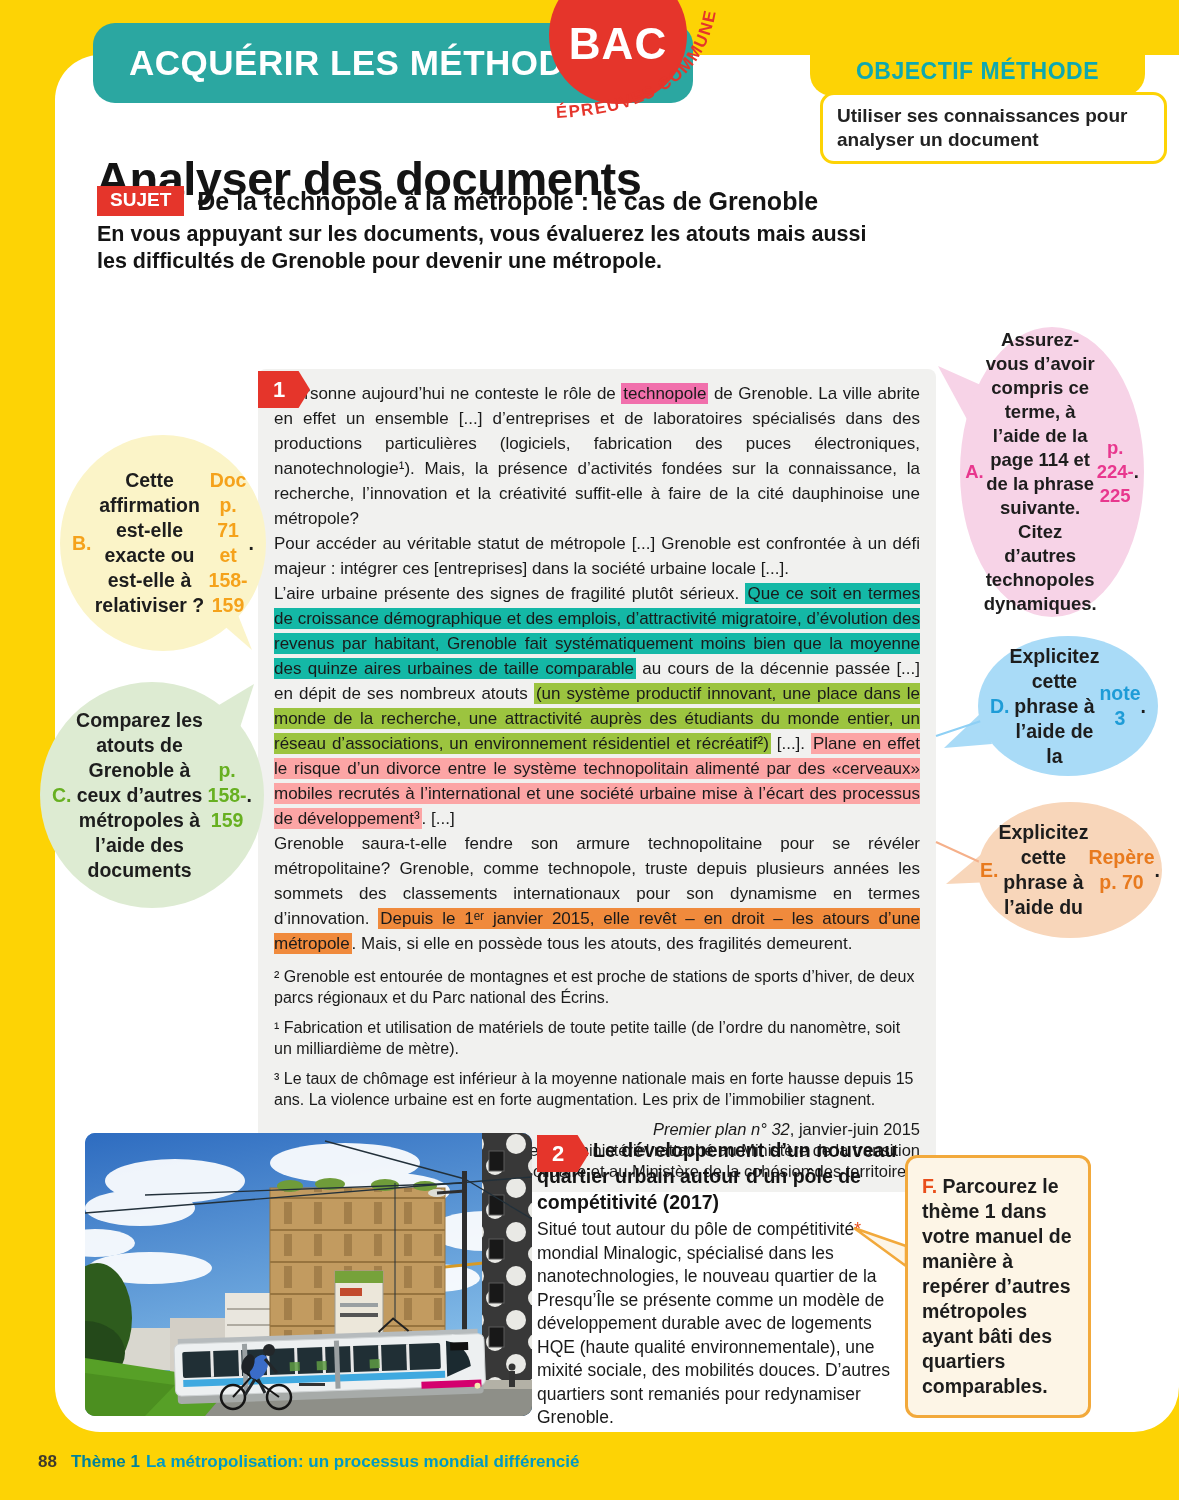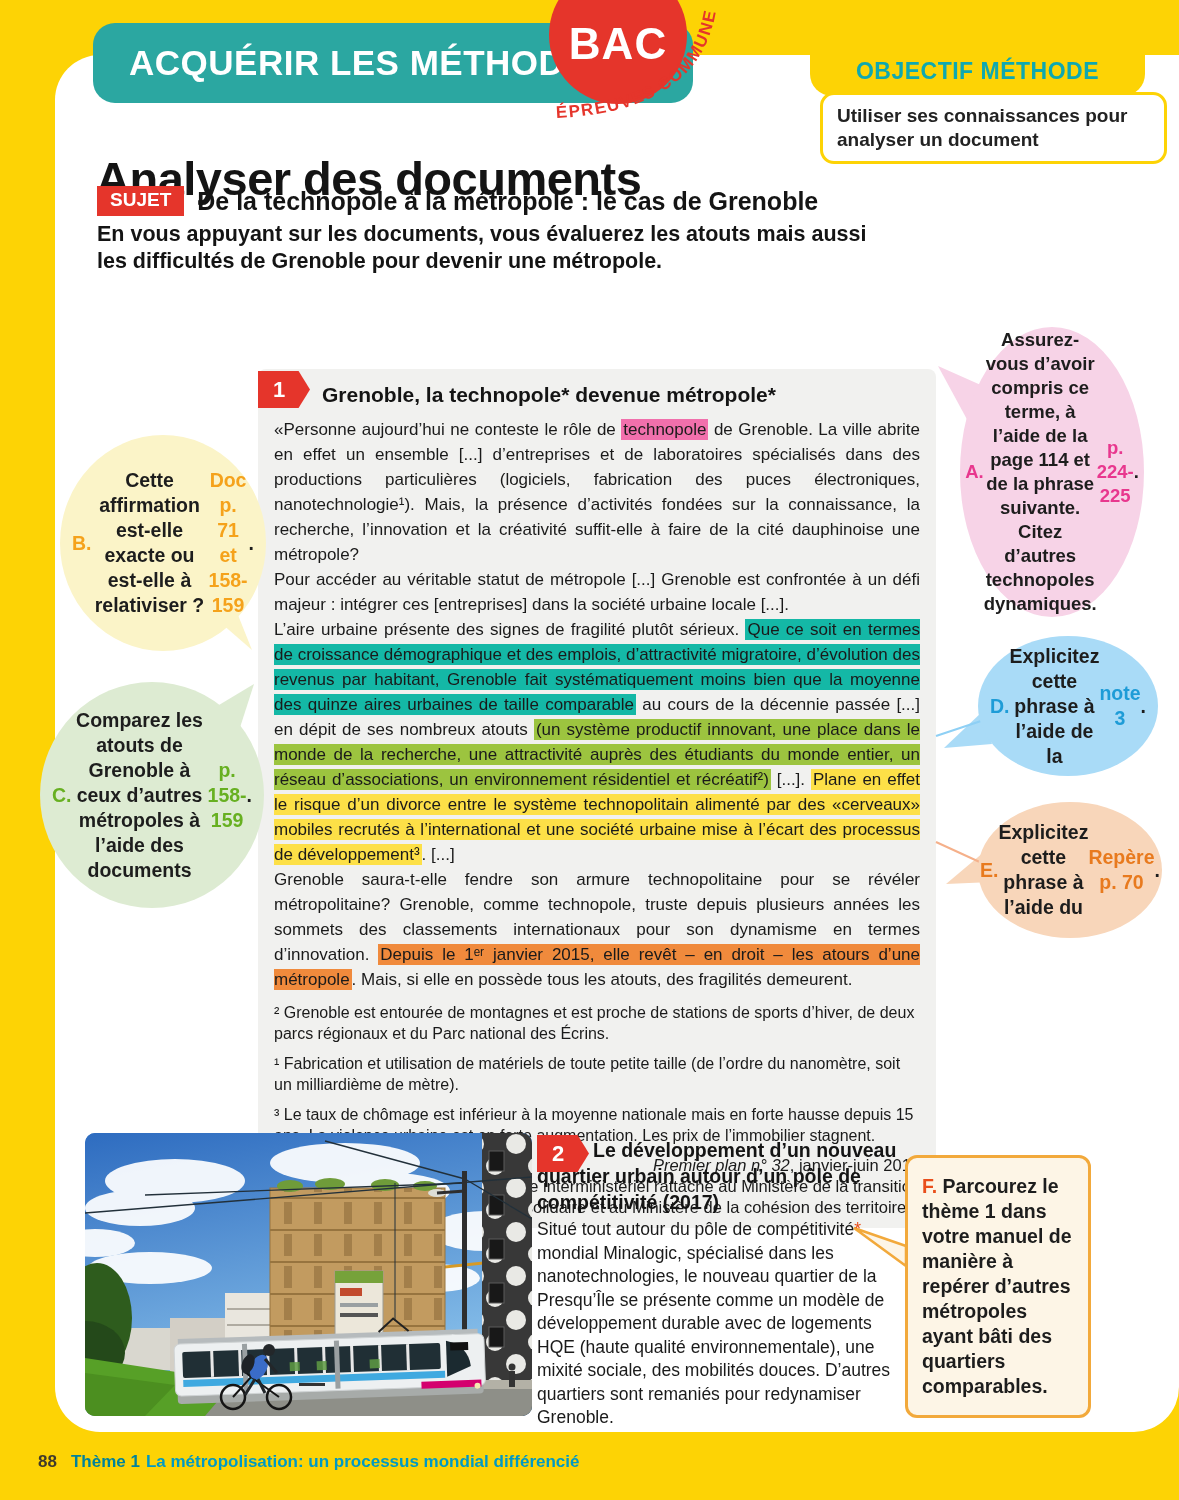--- a/index.html
+++ b/index.html
@@ -62,21 +62,21 @@
     width:52px;height:37px;display:flex;align-items:center;padding-left:15px;box-sizing:border-box;
     clip-path:polygon(0 0,78% 0,100% 50%,78% 100%,0 100%);
   }
   .doc1-badge{left:0px;top:2px;}
   .doc1-title{margin:6px 0 10px 56px;font-size:21px;font-weight:800;color:#141414;}
   .doc1-body{margin:4px 8px;width:646px;font-size:17px;line-height:25px;color:#1a1a1a;text-align:justify;font-weight:500;}
   .doc1-body p{margin:0;}
   .hl-pink{background:#F170AC;padding:1px 2px;}
   .hl-yellow{background:#14b8a6;padding:1px 2px;}
   .hl-green{background:#9CC43F;padding:1px 2px;}
-  .hl-blue{background:#fde047;padding:1px 2px;}
+  .hl-blue{background:#fca5a5;padding:1px 2px;}
   .hl-orange{background:#F08A3C;padding:1px 2px;}
   .doc1-notes{margin:10px 8px 0;width:646px;font-size:16px;line-height:21px;color:#1a1a1a;}
   .doc1-notes p{margin:0 0 9px 0;}
   .doc1-source{margin:4px 8px 0;width:646px;font-size:16.5px;line-height:21px;color:#1a1a1a;text-align:right;white-space:pre-line;font-weight:500;}
   .italic{font-style:italic;}
   
   .bubble{
     position:absolute;border-radius:50%;display:flex;align-items:center;justify-content:center;
     text-align:center;font-weight:700;white-space:pre-line;z-index:3;color:#1d1d1d;
     box-sizing:border-box;padding:0 12px;
@@ -158,21 +158,20 @@
 
 <div class="sujet-row">
   <span class="sujet-badge">SUJET</span>
   <span class="sujet-title">De la technopole à la métropole : le cas de Grenoble</span>
 </div>
 <div class="sujet-sub">En vous appuyant sur les documents, vous évaluerez les atouts mais aussi
 les difficultés de Grenoble pour devenir une métropole.</div>
 
 <div class="doc1">
   <div class="doc-badge doc1-badge">1</div>
-  <div class="doc1-title">Grenoble, la technopole* devenue métropole*</div>
   <div class="doc1-body">
     <p><span>«Personne aujourd’hui ne conteste le rôle de </span><span class="hl-pink">technopole</span><span> de Grenoble. La ville abrite en effet un ensemble [...] d’entreprises et de laboratoires spécialisés dans des productions particulières (logiciels, fabrication des puces électroniques, nanotechnologie¹). Mais, la présence d’activités fondées sur la connaissance, la recherche, l’innovation et la créativité suffit-elle à faire de la cité dauphinoise une métropole?</span></p>
     <p><span>Pour accéder au véritable statut de métropole [...] Grenoble est confrontée à un défi majeur : intégrer ces [entreprises] dans la société urbaine locale [...].</span></p>
     <p><span>L’aire urbaine présente des signes de fragilité plutôt sérieux. </span><span class="hl-yellow">Que ce soit en termes de croissance démographique et des emplois, d’attractivité migratoire, d’évolution des revenus par habitant, Grenoble fait systématiquement moins bien que la moyenne des quinze aires urbaines de taille comparable</span><span> au cours de la décennie passée [...] en dépit de ses nombreux atouts </span><span class="hl-green">(un système productif innovant, une place dans le monde de la recherche, une attractivité auprès des étudiants du monde entier, un réseau d’associations, un environnement résidentiel et récréatif²)</span><span> [...]. </span><span class="hl-blue">Plane en effet le risque d’un divorce entre le système technopolitain alimenté par des «cerveaux» mobiles recrutés à l’international et une société urbaine mise à l’écart des processus de développement³</span><span>. [...]</span></p>
     <p><span>Grenoble saura-t-elle fendre son armure technopolitaine pour se révéler métropolitaine? Grenoble, comme technopole, truste depuis plusieurs années les sommets des classements internationaux pour son dynamisme en termes d’innovation. </span><span class="hl-orange">Depuis le 1ᵉʳ janvier 2015, elle revêt – en droit – les atours d’une métropole</span><span>. Mais, si elle en possède tous les atouts, des fragilités demeurent.</span></p>
   </div>
   <div class="doc1-notes">
     <p>² Grenoble est entourée de montagnes et est proche de stations de sports d’hiver, de deux parcs régionaux et du Parc national des Écrins.</p>
     <p>¹ Fabrication et utilisation de matériels de toute petite taille (de l’ordre du nanomètre, soit un milliardième de mètre).</p>
     <p>³ Le taux de chômage est inférieur à la moyenne nationale mais en forte hausse depuis 15 ans. La violence urbaine est en forte augmentation. Les prix de l’immobilier stagnent.</p>

